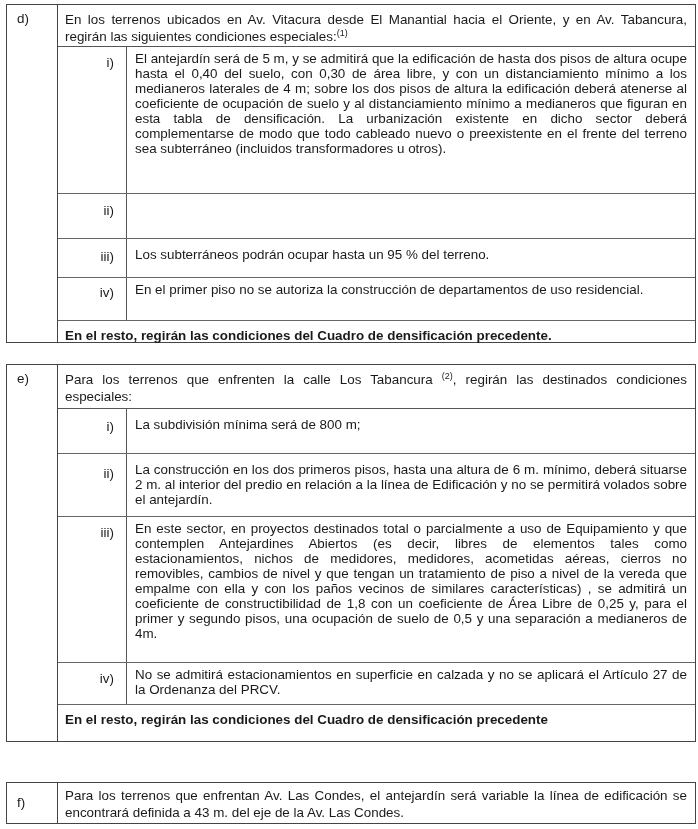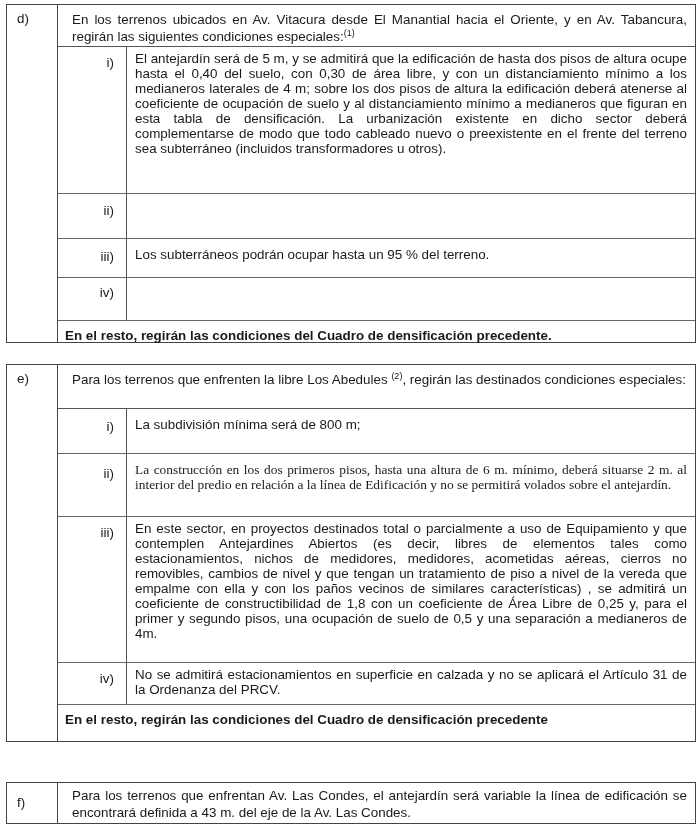--- a/index.html
+++ b/index.html
@@ -2,21 +2,21 @@
 <html><head>
 <meta charset="utf-8">
 <style>
   html, body { margin:0; padding:0; background:#ffffff; }
   body { width:698px; height:829px; position:relative; overflow:hidden;
          font-family:"Liberation Sans", sans-serif; color:#1a1a1a; font-size:13.4px; }
   .block { position:absolute; left:6px; width:690px; border:1.3px solid #444; box-sizing:border-box; }
   .letter { position:absolute; left:0; top:0; bottom:0; width:50px; border-right:1.3px solid #444; }
   .letter span { position:absolute; left:10px; top:6px; }
   .content { margin-left:50px; }
-  .intro { padding:6px 8px 4px 15px; line-height:17px; text-align:justify; border-bottom:1.3px solid #555; }
+  .intro { padding:6px 8px 4px 8px; line-height:17px; text-align:justify; border-bottom:1.3px solid #555; }
   .sub { display:flex; border-bottom:1.3px solid #666; }
   .sub .num { width:70px; flex:none; border-right:1.3px solid #555; text-align:right; box-sizing:border-box; padding-right:12px; }
   .sub .txt { flex:1; padding:4px 8px 4px 8px; line-height:15px; text-align:justify; }
   .rest { padding:6px 8px; line-height:17px;font-weight:bold; }
   sup { font-size:9px; line-height:0; }
 </style>
 </head>
 <body>
 
 <div class="block" style="top:4px;height:339px;">
@@ -31,46 +31,47 @@
     </div>
     <div class="sub" style="height:44px;">
       <div class="num" style="padding-top:9px;">ii)</div>
     </div>
     <div class="sub" style="height:38px;">
       <div class="num" style="padding-top:10px;">iii)</div>
       <div class="txt" style="padding-top:8px;">Los subterráneos podrán ocupar hasta un 95 % del terreno.</div>
     </div>
     <div class="sub" style="height:42px;">
       <div class="num" style="padding-top:7px;">iv)</div>
+      <div class="txt">En el primer piso no se autoriza la construcción de departamentos de uso residencial.</div>
     </div>
     <div class="rest">En el resto, regirán las condiciones del Cuadro de densificación precedente.</div>
   </div>
 </div>
 
 <div class="block" style="top:364px;height:378px;">
   <div class="letter">
       <span>e)</span>
     </div>
   <div class="content">
-    <div class="intro" style="height:44px;box-sizing:border-box;"><span>Para los terrenos que enfrenten la libre Los Abedules</span> <sup>(2)</sup><span>, regirán las destinados condiciones especiales:</span></div>
+    <div class="intro" style="height:44px;box-sizing:border-box;"><span>Para los terrenos que enfrenten la calle Los Tabancura</span> <sup>(2)</sup><span>, regirán las destinados condiciones especiales:</span></div>
     <div class="sub" style="height:44px;">
       <div class="num" style="padding-top:10px;">i)</div>
       <div class="txt" style="padding-top:8px;">La subdivisión mínima será de 800 m;</div>
     </div>
     <div class="sub" style="height:62px;">
       <div class="num" style="padding-top:12px;">ii)</div>
-      <div class="txt" style="padding-top:8px;font-family:Liberation Serif, serif;">La construcción en los dos primeros pisos, hasta una altura de 6 m. mínimo, deberá situarse 2 m. al interior del predio en relación a la línea de Edificación y no se permitirá volados sobre el antejardín.</div>
+      <div class="txt" style="padding-top:8px;">La construcción en los dos primeros pisos, hasta una altura de 6 m. mínimo, deberá situarse 2 m. al interior del predio en relación a la línea de Edificación y no se permitirá volados sobre el antejardín.</div>
     </div>
     <div class="sub" style="height:145px;">
       <div class="num" style="padding-top:8px;">iii)</div>
       <div class="txt">En este sector, en proyectos destinados total o parcialmente a uso de Equipamiento y que contemplen Antejardines Abiertos (es decir, libres de elementos tales como estacionamientos, nichos de medidores, medidores, acometidas aéreas, cierros no removibles, cambios de nivel  y que tengan un tratamiento de piso a nivel de la vereda que empalme con ella y con los paños vecinos de similares características) , se admitirá un coeficiente de constructibilidad de 1,8 con un coeficiente de Área Libre de 0,25 y, para el primer y segundo pisos, una ocupación de suelo de 0,5 y una separación a medianeros de 4m.</div>
     </div>
     <div class="sub" style="height:41px;">
       <div class="num" style="padding-top:8px;">iv)</div>
-      <div class="txt">No se admitirá estacionamientos en superficie en calzada y no se aplicará el Artículo 31 de la Ordenanza del PRCV.</div>
+      <div class="txt">No se admitirá estacionamientos en superficie en calzada y no se aplicará el Artículo 27 de la Ordenanza del PRCV.</div>
     </div>
     <div class="rest">En el resto, regirán las condiciones del Cuadro de densificación precedente</div>
   </div>
 </div>
 
 <div class="block" style="top:782px;height:42px;">
   <div class="letter">
       <span style="top:12px;">f)</span>
     </div>
   <div class="content">

